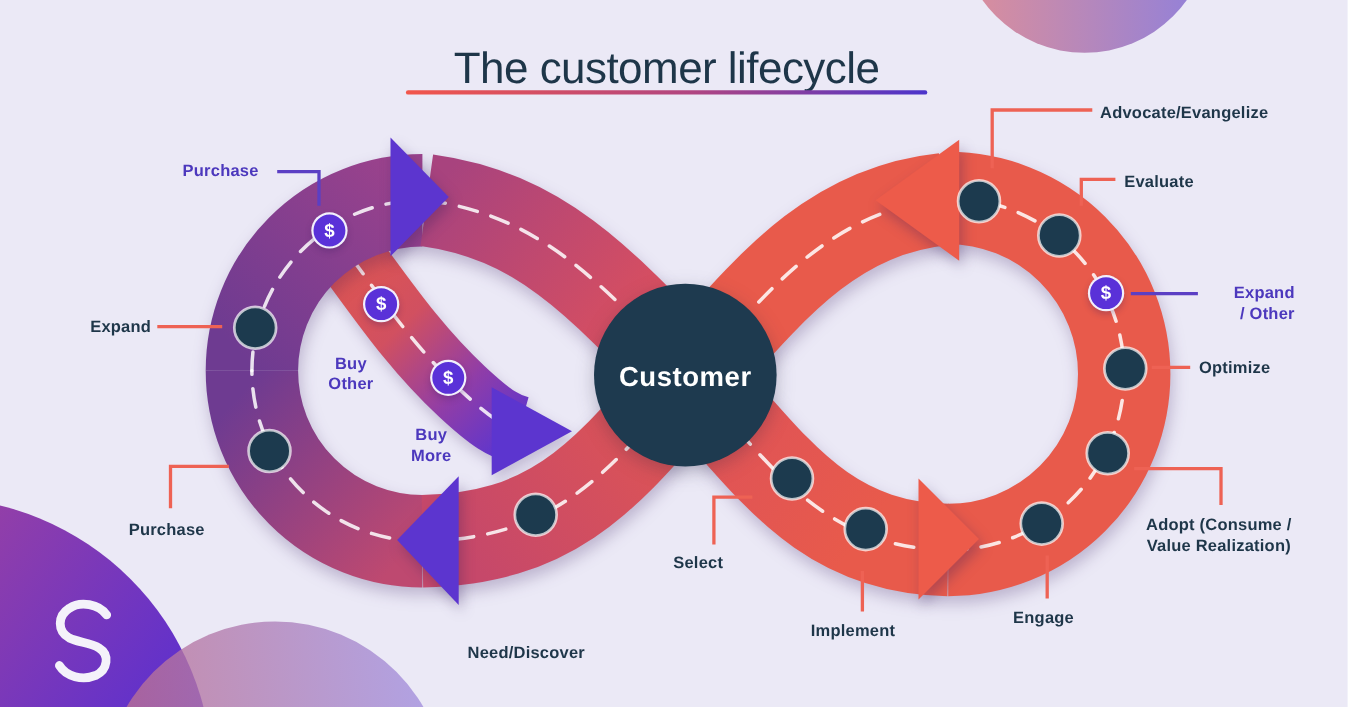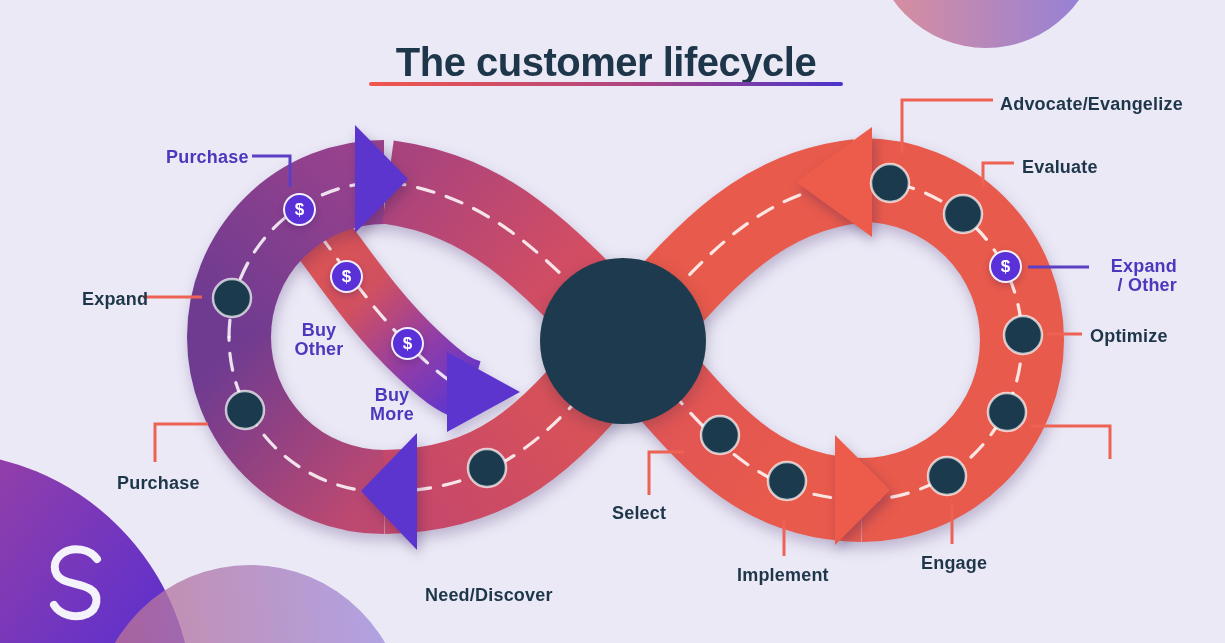--- a/index.html
+++ b/index.html
@@ -4,24 +4,24 @@
 <style>
   :root{
     --background:#EBE9F6; --navy:#1E3649; --label-purple:#4C38BD;
     --coin-purple:#5A31D8; --customer-navy:#1E3A4F;
   }
   html,body{margin:0;padding:0;}
   body{font-family:"Liberation Sans","DejaVu Sans",sans-serif;background:#fff;}
   #stage{position:relative;width:1225px;height:643px;background:var(--background);overflow:hidden;}
   #stage svg{position:absolute;left:0;top:0;}
   .title{position:absolute;left:367px;top:40px;width:478px;text-align:center;
-    font-size:40px;font-weight:700;letter-spacing:-0.5px;color:var(--navy);}
+    font-size:40px;font-weight:400;letter-spacing:-0.5px;color:var(--navy);}
   .title-underline{position:absolute;left:369px;top:82px;width:474px;height:4px;border-radius:2px;
     background:linear-gradient(90deg,#F2564B 0%,#B04581 55%,#4B34CB 100%);}
-  .lbl{position:absolute;font-size:18px;font-weight:700;color:var(--navy);letter-spacing:.2px;white-space:nowrap;}
+  .lbl{position:absolute;font-size:15px;font-weight:700;color:var(--navy);letter-spacing:.2px;white-space:nowrap;}
   .lbl.purple{color:var(--label-purple);}
   .lbl.two{text-align:center;line-height:19px;white-space:normal;}
   .lbl.two.left{text-align:right;}
   .coin{position:absolute;width:33px;height:33px;box-sizing:border-box;border-radius:50%;
     background:var(--coin-purple);border:2px solid rgba(255,255,255,.92);color:#fff;
     font-size:17px;font-weight:700;display:flex;align-items:center;justify-content:center;
     box-shadow:0 3px 6px rgba(50,25,90,.25);}
   .customer-label{position:absolute;left:543px;top:329px;width:160px;text-align:center;
     font-size:25px;font-weight:700;color:#fff;letter-spacing:.5px;}
 </style>
@@ -130,33 +130,35 @@
       <circle cx="963" cy="214" r="19"></circle>
       <circle cx="890" cy="183" r="19"></circle>
     </g>
 
     <circle cx="623" cy="341" r="83" fill="#1E3A4F" style="filter:drop-shadow(0 5px 8px rgba(30,30,60,0.25))"></circle>
   </svg>
 
   <div class="title">The customer lifecycle</div>
   <div class="title-underline"></div>
 
+  <div class="customer-label">Customer</div>
 
   <div class="coin" style="left:283px;top:193px">$</div>
   <div class="coin" style="left:330px;top:260px">$</div>
   <div class="coin" style="left:391px;top:327px">$</div>
   <div class="coin" style="left:989px;top:250px">$</div>
 
   <div class="lbl purple" style="left:166px;top:147px">Purchase</div>
   <div class="lbl" style="left:82px;top:289px">Expand</div>
   <div class="lbl" style="left:117px;top:473px">Purchase</div>
   <div class="lbl purple two" style="left:289px;top:321px;width:60px"><span>Buy</span><br><span>Other</span></div>
   <div class="lbl purple two" style="left:362px;top:386px;width:60px"><span>Buy</span><br><span>More</span></div>
   <div class="lbl" style="left:425px;top:585px">Need/Discover</div>
   <div class="lbl" style="left:612px;top:503px">Select</div>
   <div class="lbl" style="left:737px;top:565px">Implement</div>
   <div class="lbl" style="left:921px;top:553px">Engage</div>
+  <div class="lbl two" style="left:1028px;top:468px;width:160px"><span>Adopt (Consume /</span><br><span>Value Realization)</span></div>
   <div class="lbl" style="left:1090px;top:326px">Optimize</div>
   <div class="lbl purple two left" style="left:1097px;top:257px;width:80px"><span>Expand</span><br><span>/ Other</span></div>
   <div class="lbl" style="left:1022px;top:157px">Evaluate</div>
   <div class="lbl" style="left:1000px;top:94px">Advocate/Evangelize</div>
 
 </div>
 
 </body></html>

